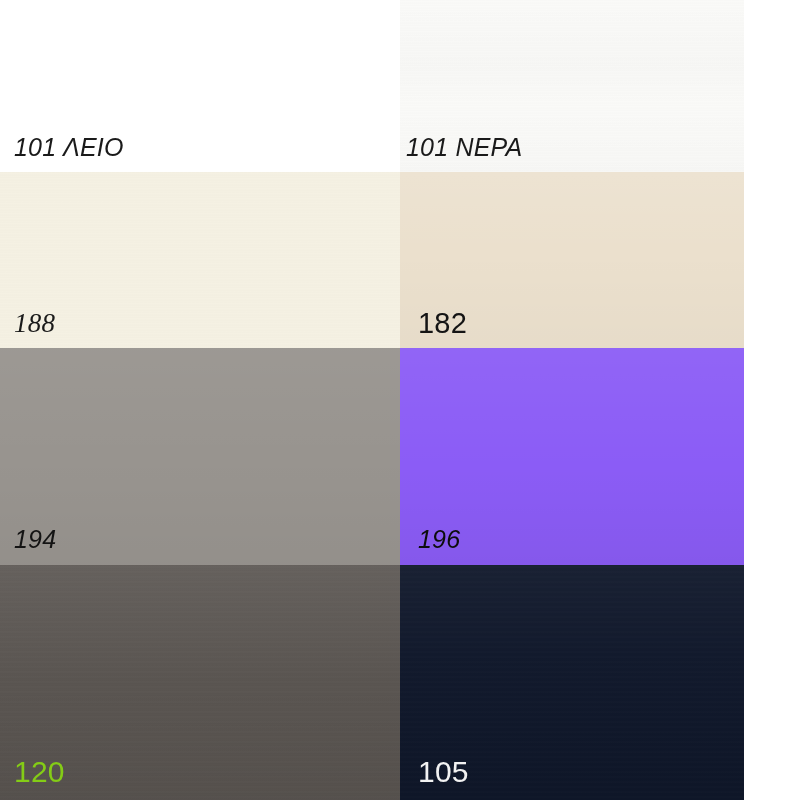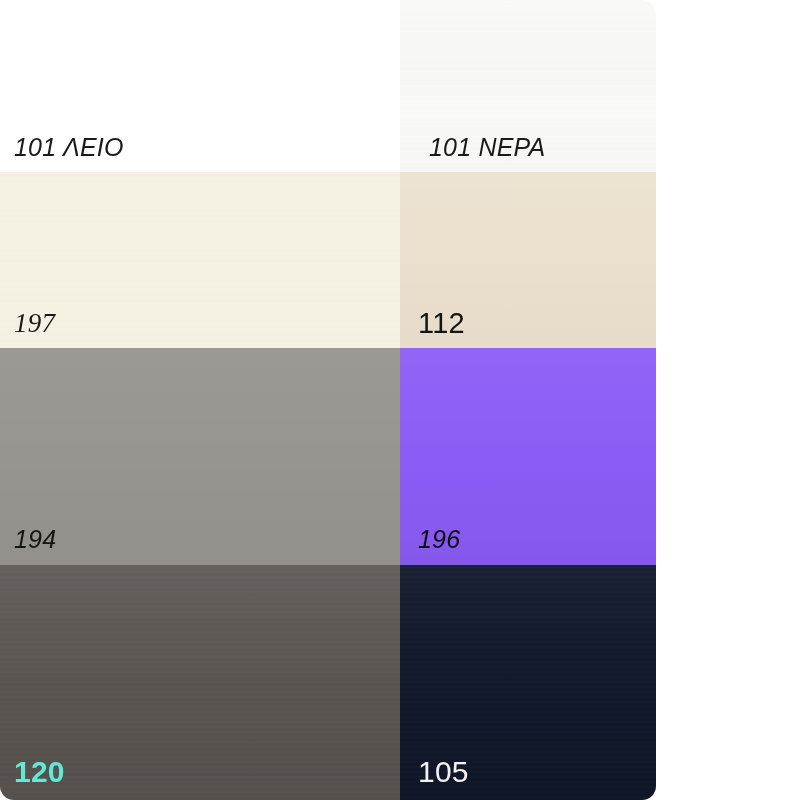--- a/index.html
+++ b/index.html
@@ -8,27 +8,26 @@
     padding: 0;
     background: #ffffff;
   }
   body {
     font-family: "Liberation Sans", sans-serif;
     -webkit-font-smoothing: antialiased;
   }
 
   #swatch-board {
     position: relative;
-    width: 656px;
+    width: 744px;
     height: 800px;
     overflow: hidden;
     display: grid;
     grid-template-columns: 400px 400px;
     grid-template-rows: 172px 176px 217px 235px;
-    border-radius: 14px;
   }
 
   .swatch {
     position: relative;
     overflow: hidden;
     box-sizing: border-box;
   }
 
   
   .swatch .sheen {
@@ -73,21 +72,21 @@
     font-weight: 400;
   }
   .label.serif-italic {
     font-family: "Liberation Serif", serif;
     font-style: italic;
     font-weight: 400;
   }
 
   
   .cell-101-leio  .label { font-size: 25px; bottom: 12px; }
-  .cell-101-nera  .label { font-size: 25px; bottom: 12px; left: 29px; }
+  .cell-101-nera  .label { font-size: 25px; bottom: 12px; left: 6px; }
   .cell-106       .label { font-size: 27px; bottom: 11px; }
   .cell-112       .label { font-size: 29px; bottom: 10px; left: 18px; }
   .cell-194       .label { font-size: 25px; bottom: 13px; }
   .cell-196       .label { font-size: 25px; bottom: 13px; left: 18px; }
   .cell-120       .label { font-size: 30px; bottom: 13px; }
   .cell-105       .label { font-size: 30px; bottom: 13px; left: 18px; }
 
   .cell-101-nera .sheen {
     background:
       linear-gradient(to bottom,
@@ -139,42 +138,42 @@
 
   <div class="swatch cell-101-nera" style="background-color: rgb(250, 250, 248);">
     <div class="grain"></div>
     <div class="sheen"></div>
     <div class="label sans-italic" style="color: rgb(26, 26, 26);">101 ΝΕΡΑ</div>
   </div>
 
   <div class="swatch cell-106" style="background-color: rgb(245, 241, 227);">
     <div class="grain"></div>
     <div class="sheen"></div>
-    <div class="label serif-italic" style="color: rgb(26, 26, 26);">197</div>
+    <div class="label serif-italic" style="color: rgb(26, 26, 26);">188</div>
   </div>
 
   <div class="swatch cell-112" style="background-color: rgb(235, 224, 205);">
     <div class="sheen"></div>
-    <div class="label sans-upright" style="color: rgb(20, 20, 20);">112</div>
+    <div class="label sans-upright" style="color: rgb(20, 20, 20);">182</div>
   </div>
 
   <div class="swatch cell-194" style="background-color: rgb(152, 148, 143); padding-left: 8px;">
     <div class="sheen"></div>
     <div class="label sans-italic" style="color: rgb(20, 20, 20);">194</div>
   </div>
 
   <div class="swatch cell-196" style="background-color: #8b5cf6;">
     <div class="sheen"></div>
     <div class="label sans-italic" style="color: rgb(13, 13, 13);">196</div>
   </div>
 
   <div class="swatch cell-120" style="background-color: rgb(90, 85, 81);">
     <div class="grain"></div>
     <div class="sheen"></div>
-    <div class="label sans-upright" style="color: #5eead4; font-weight: bold;">120</div>
+    <div class="label sans-upright" style="color: #84cc16;">120</div>
   </div>
 
   <div class="swatch cell-105" style="background-color: #0f172a;">
     <div class="grain"></div>
     <div class="sheen"></div>
     <div class="label sans-upright" style="color: rgb(242, 242, 242);">105</div>
   </div>
 
 </div>
 

